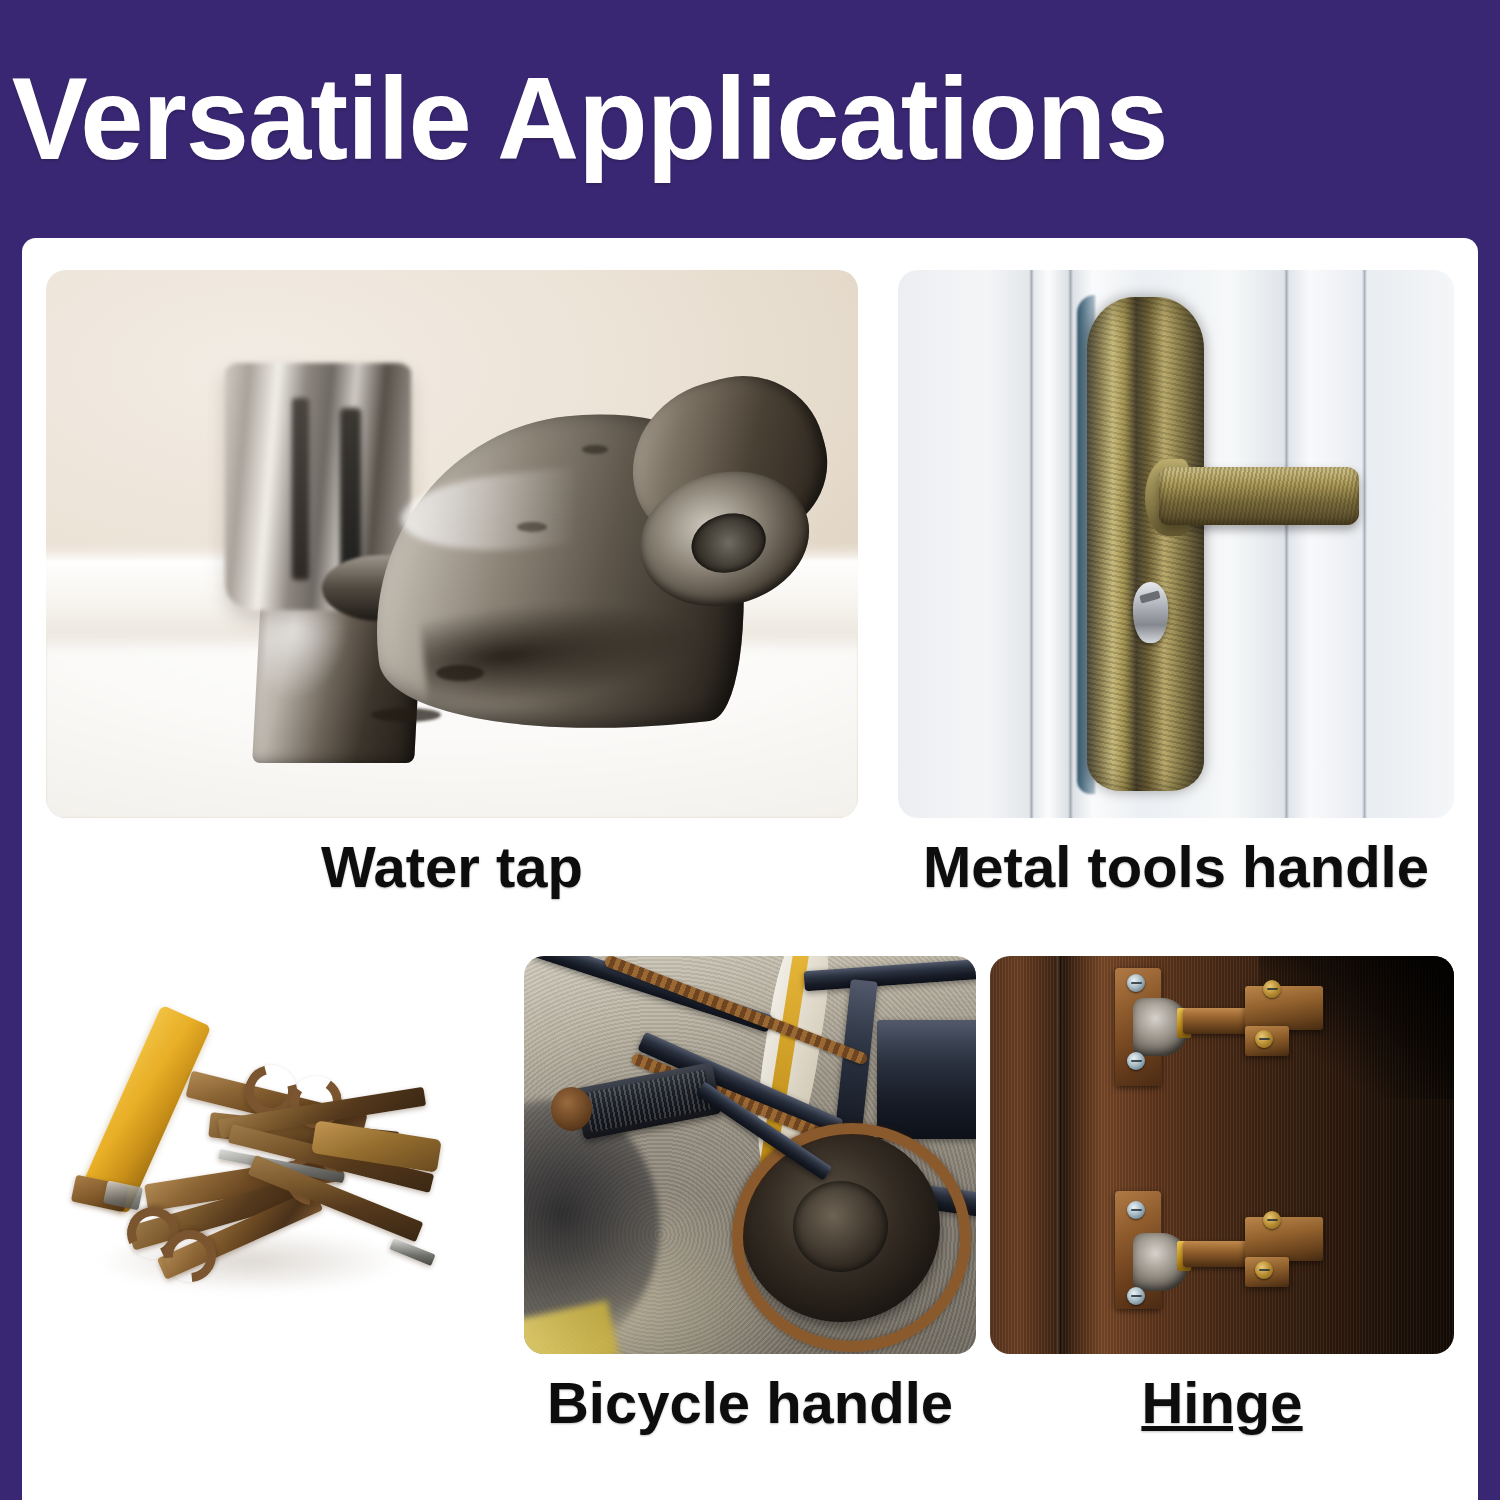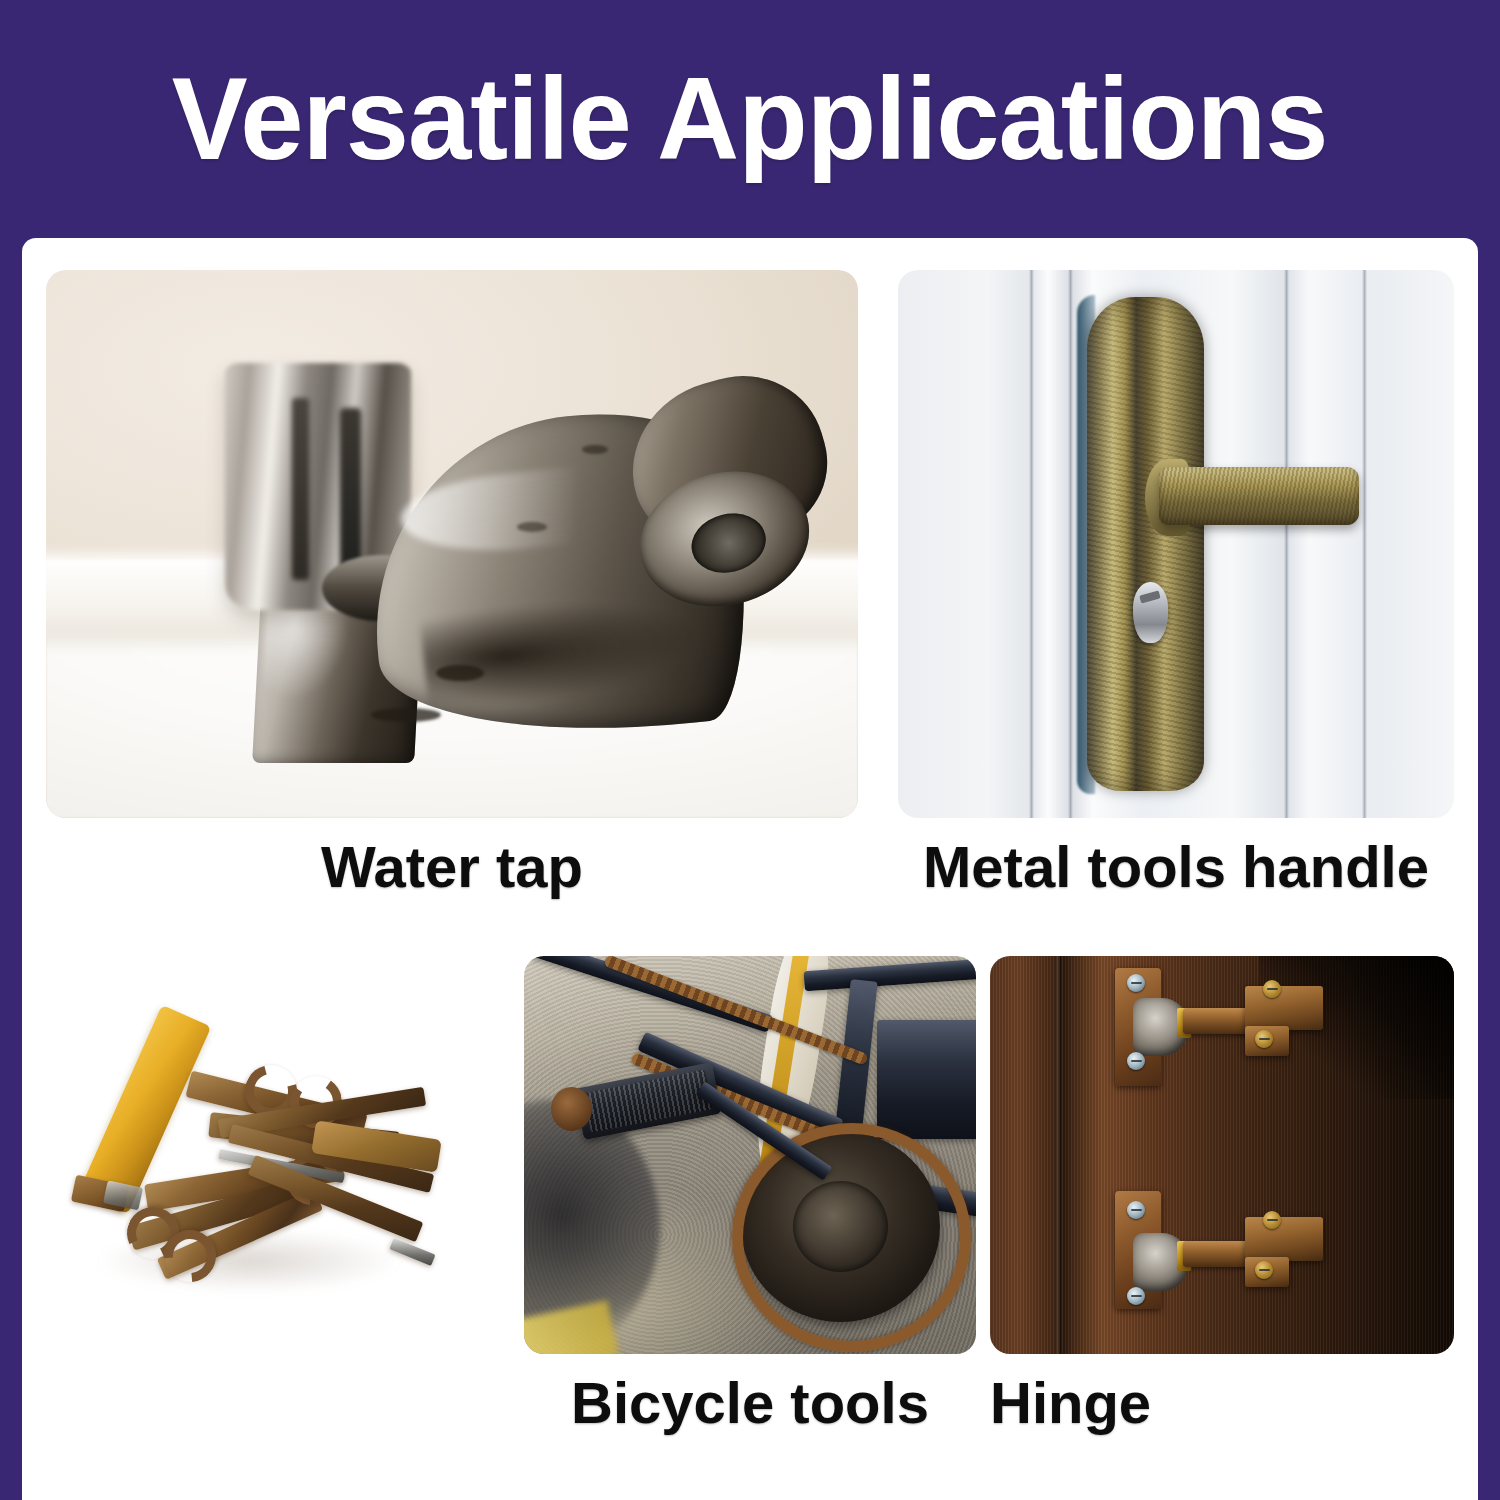--- a/index.html
+++ b/index.html
@@ -24,21 +24,20 @@
 
   
   .title-bar {
     position: absolute;
     left: 0;
     top: 0;
     width: 1500px;
     height: 238px;
     display: flex;
     align-items: center;
-    justify-content: center;
   }
   .title-text {
     color: #ffffff;
     font-family: "Liberation Sans Narrow", "Liberation Sans", "DejaVu Sans", sans-serif;
     font-weight: bold;
     font-size: 116px;
     letter-spacing: -1px;
     line-height: 1;
     white-space: nowrap;
     transform: scaleX(0.98);
@@ -500,21 +499,21 @@
 
       <div class="chain-run" style="left:16%;top:12%;width:62%;transform:rotate(21deg);"></div>
       <div class="chain-run" style="left:22%;top:36%;width:56%;transform:rotate(22deg);"></div>
       <div class="chainring"></div>
       <div class="chain-loop" style="left:46%;top:42%;width:48%;height:52%;"></div>
 
       <div class="pedal"></div>
       <div class="pedal-cap"></div>
       <div class="frame-tube" style="left:36%;top:42%;width:34%;height:4%;transform:rotate(34deg);border-radius:3px;"></div>
     </div>
-    <div class="cap" style="left:502px;top:1136px;width:452px;text-align:center;">Bicycle tools</div>
+    <div class="cap" style="left:502px;top:1136px;width:452px;text-align:center;">Bicycle handle</div>
 
     <div class="photo" id="photo-hinge">
       <div class="wood-bg"></div>
       <div class="wood-seam"></div>
       <div class="wood-shadow-top"></div>
 
       <div class="hinge-unit" style="left:27%;top:3%;">
         <div class="hinge-cupplate" style="left:0;top:0;"></div>
         <div class="hinge-cup" style="left:18px;top:30px;"></div>
         <div class="hinge-brass" style="left:62px;top:40px;"></div>
@@ -533,16 +532,16 @@
         <div class="hinge-brass" style="left:62px;top:50px;"></div>
         <div class="hinge-arm" style="left:68px;top:50px;width:84px;"></div>
         <div class="hinge-mount" style="left:130px;top:26px;"></div>
         <div class="hinge-mount" style="left:130px;top:66px;width:44px;height:30px;"></div>
         <div class="screw" style="left:12px;top:10px;"></div>
         <div class="screw" style="left:12px;top:96px;"></div>
         <div class="screw brass-screw" style="left:148px;top:20px;"></div>
         <div class="screw brass-screw" style="left:140px;top:70px;"></div>
       </div>
     </div>
-    <div class="cap" style="left:968px;top:1136px;width:464px;">Hinge</div>
+    <div class="cap" style="left:968px;top:1136px;width:464px;text-align:center;text-decoration:underline;">Hinge</div>
 
   </div>
 </div>
 
 </body></html>

